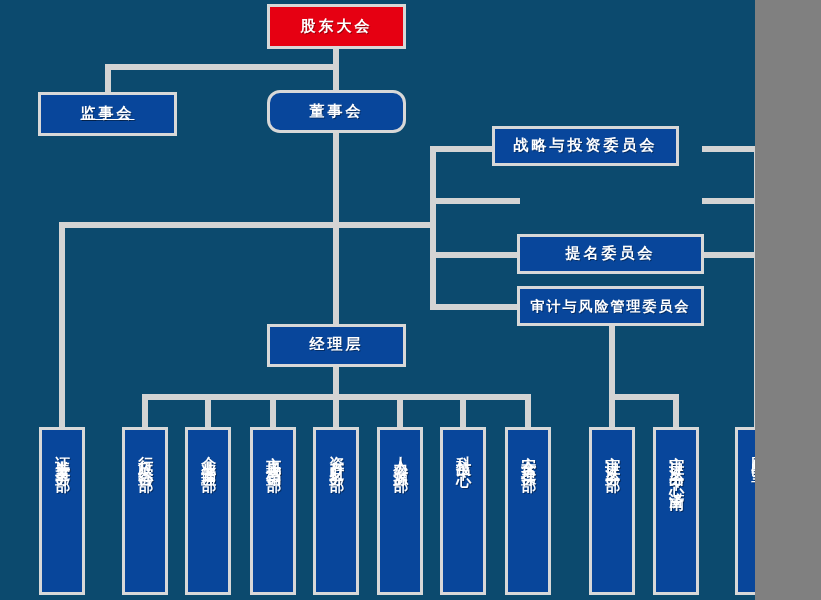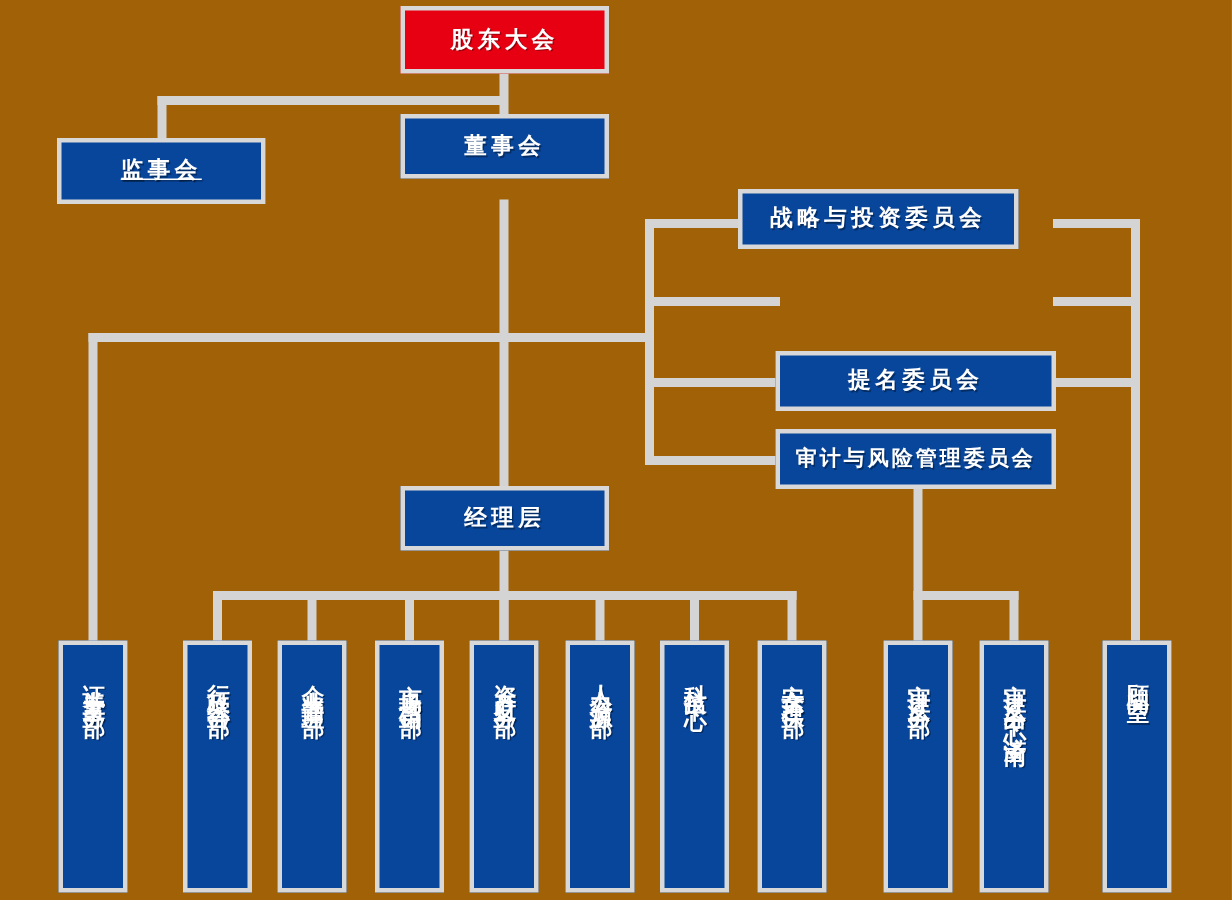--- a/index.html
+++ b/index.html
@@ -2,23 +2,23 @@
 <html><head>
 <meta charset="utf-8">
 <style>
   html, body {
     margin: 0;
     padding: 0;
     background: #808080;
   }
   #chart {
     position: relative;
-    width: 821px;
+    width: 755px;
     height: 600px;
-    background: #a16207;
+    background: #0c4a6e;
     font-family: "DejaVu Sans", "Liberation Sans", sans-serif;
     overflow: hidden;
   }
   
   .line {
     position: absolute;
     background: #d4d4d4;
   }
   
   .node {
@@ -103,38 +103,38 @@
   <div class="line" style="left:525px; top:394px; width:6px;  height:34px;"></div>
 
   <div class="node horiz red" style="left:267px; top:4px; width:139px; height:45px;">
     <span class="label">股东大会</span>
   </div>
 
   <div class="node horiz" style="left:38px; top:92px; width:139px; height:44px;text-decoration:underline;">
     <span class="label">监事会</span>
   </div>
 
-  <div class="node horiz" style="left:267px; top:76px; width:139px; height:43px;">
+  <div class="node horiz" style="left:267px; top:90px; width:139px; height:43px;border-radius:13px;">
     <span class="label">董事会</span>
   </div>
 
   <div class="node horiz" style="left:492px; top:126px; width:187px; height:40px;">
     <span class="label">战略与投资委员会</span>
   </div>
 
 
   <div class="node horiz" style="left:517px; top:234px; width:187px; height:40px;justify-content:center;">
     <span class="label">提名委员会</span>
   </div>
 
   <div class="node horiz small" style="left:517px; top:286px; width:187px; height:40px;text-align:center;">
     <span class="label">审计与风险管理委员会</span>
   </div>
 
-  <div class="node horiz" style="left:267px; top:324px; width:139px; height:43px;">
+  <div class="node horiz" style="left:267px; top:324px; width:139px; height:43px;font-family:Liberation Mono, monospace;">
     <span class="label">经理层</span>
   </div>
 
   <div class="node vert" style="left:39px; top:427px; width:46px; height:168px;">
     <span class="label">证券事务部</span>
   </div>
   <div class="node vert" style="left:122px; top:427px; width:46px; height:168px;">
     <span class="label">行政综合部</span>
   </div>
   <div class="node vert" style="left:185px; top:427px; width:46px; height:168px;">

